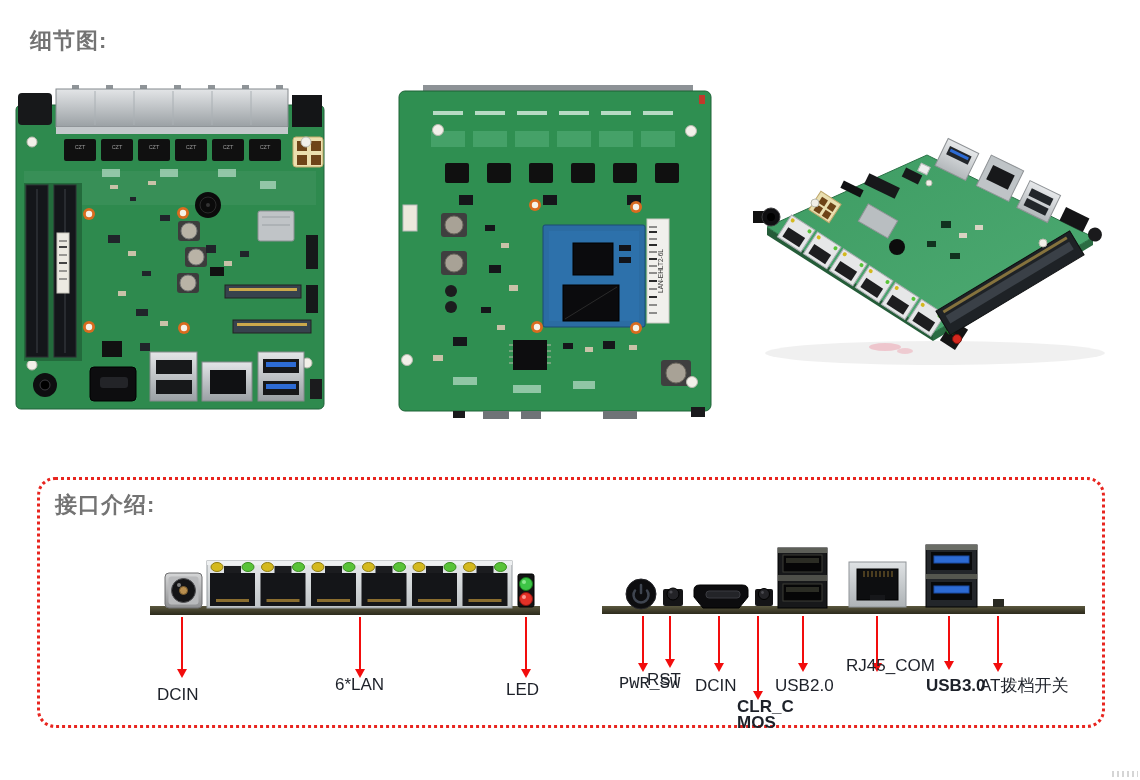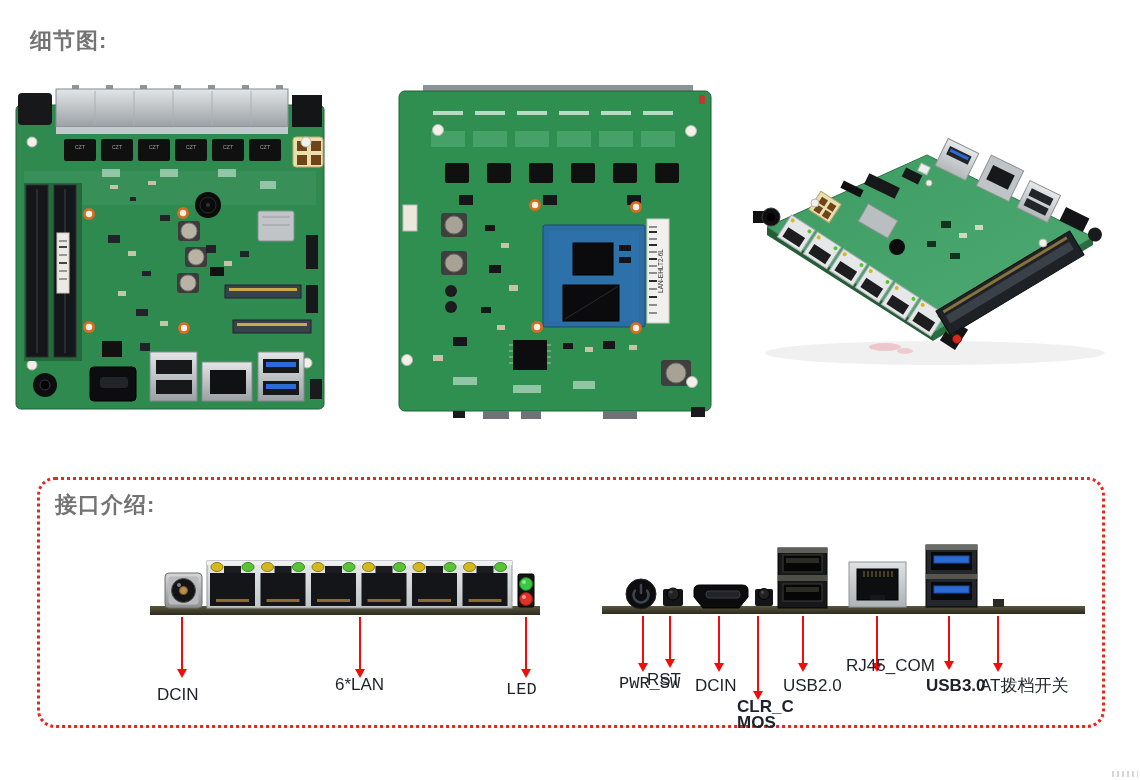--- a/index.html
+++ b/index.html
@@ -645,27 +645,27 @@
     <div class="shaft"></div>
     <div class="head"></div>
   </div>
 <div class="arrow" style="left:992px; top:616px; height:56px;">
     <div class="shaft"></div>
     <div class="head"></div>
   </div>
 
 <div class="lbl" style="left:157px; top:685px;">DCIN</div>
 <div class="lbl" style="left:335px; top:675px;">6*LAN</div>
-<div class="lbl" style="left:506px; top:680px;font-family:Liberation Mono, monospace;">LED</div>
+<div class="lbl" style="left:506px; top:680px;">LED</div>
 
 <div class="lbl" style="left:619px; top:674px;font-family:Liberation Mono, monospace;">PWR_SW</div>
 <div class="lbl" style="left:647px; top:670px;">RST</div>
 <div class="lbl" style="left:695px; top:676px;">DCIN</div>
 <div class="lbl" style="left:737px; top:699px;font-weight:bold;">
   <span>CLR_C</span>
   <span>MOS</span>
 </div>
-<div class="lbl" style="left:775px; top:676px;margin-left:8px;">USB2.0</div>
+<div class="lbl" style="left:775px; top:676px;">USB2.0</div>
 <div class="lbl" style="left:846px; top:656px;">RJ45_COM</div>
 <div class="lbl" style="left:926px; top:676px;font-weight:bold;">USB3.0</div>
 <div class="lbl" style="left:980px; top:674px;">AT拨档开关</div>
 
 <div class="corner-watermark"></div>
 
 </body></html>

